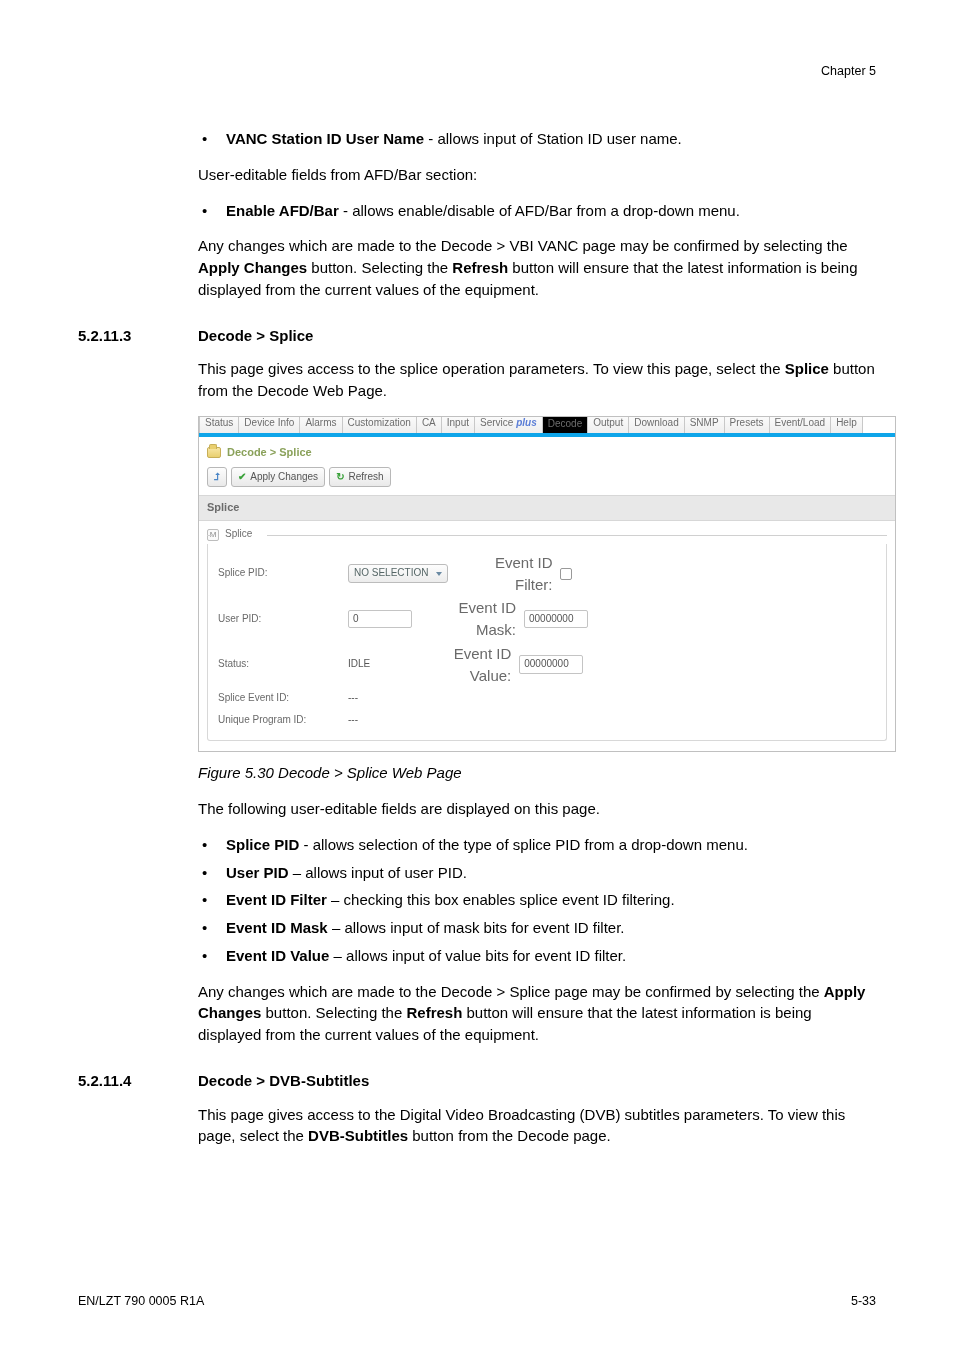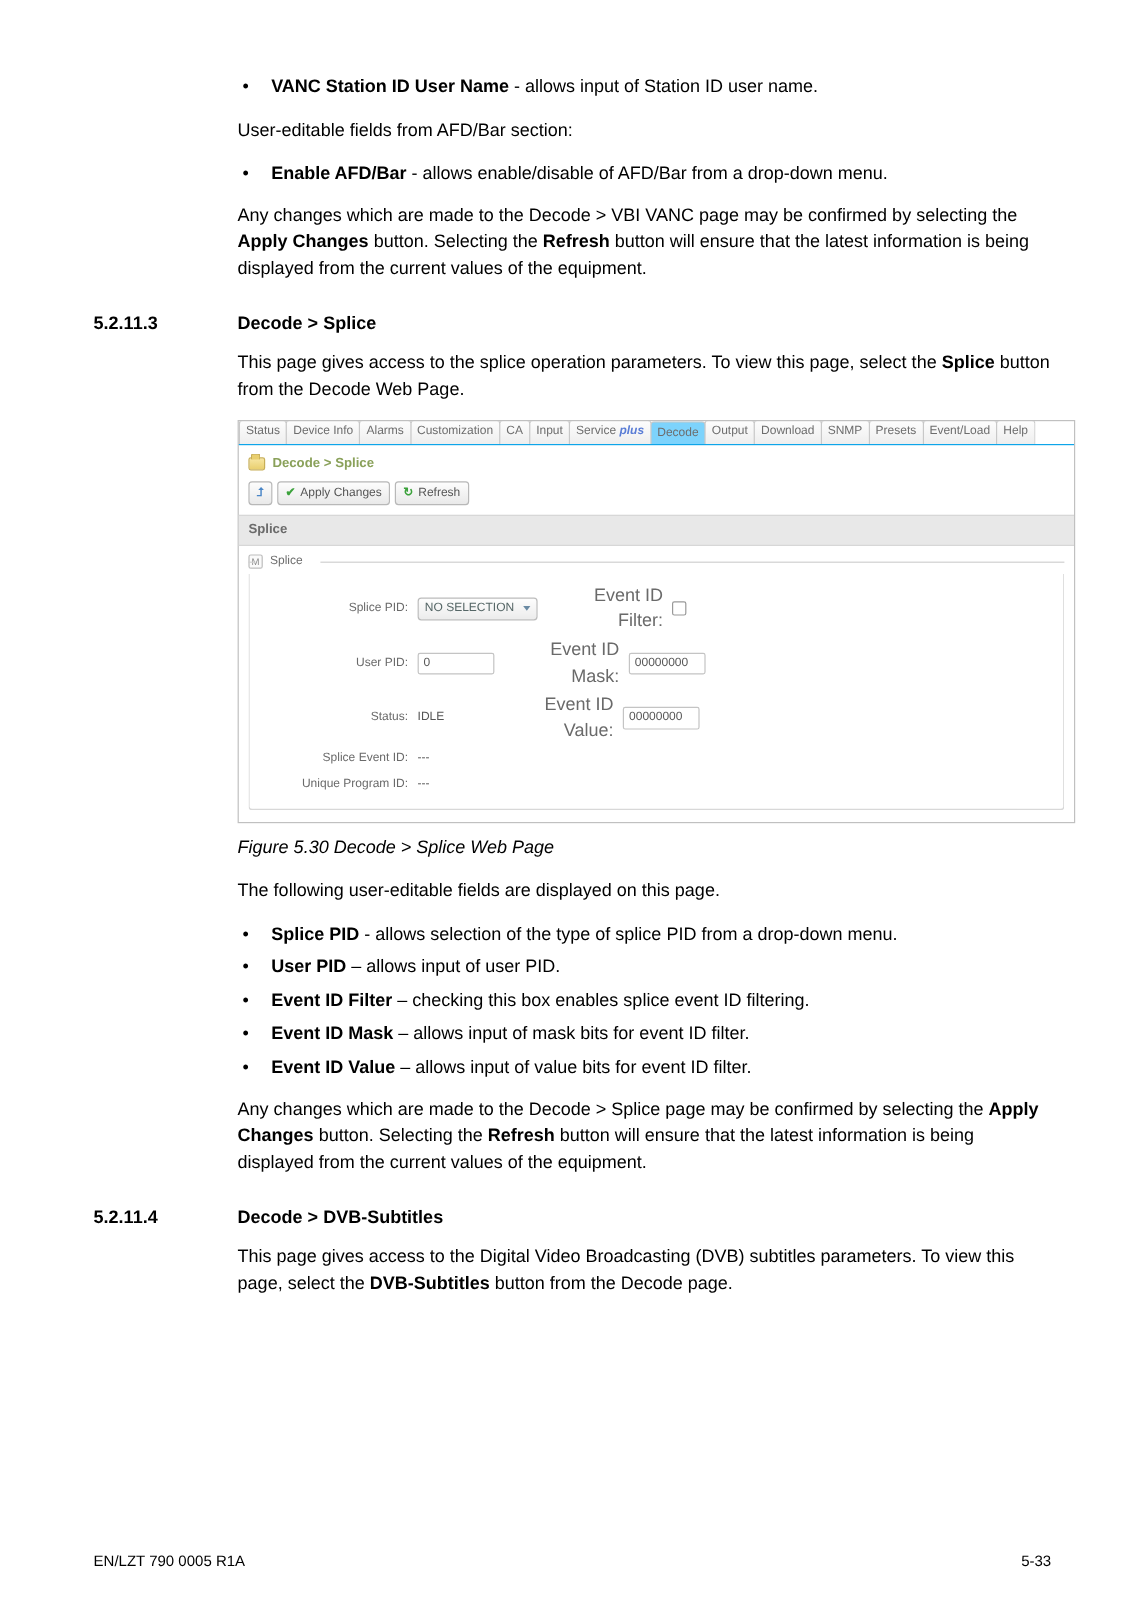--- a/index.html
+++ b/index.html
@@ -64,40 +64,40 @@
     font-family: Verdana, Arial, sans-serif;
     font-size: 10px;
     color: #555;
     background: #ffffff;
     margin-bottom: 10px;
   }
   .tabs {
     display: flex;
     align-items: flex-end;
     gap: 0;
-    border-bottom: 1px solid #0ea5e9;
+    border-bottom: 4px solid #0ea5e9;
     padding-left: 0;
     height: 20px;
     overflow: hidden;
     flex-wrap: nowrap;
     white-space: nowrap;
   }
   .tab {
     border: 1px solid #c8c8c8;
     border-bottom: none;
     border-top-left-radius: 3px;
     border-top-right-radius: 3px;
     padding: 2px 5px 2px 5px;
     margin-right: -1px;
     background: linear-gradient(#fdfdfd, #eeeeee);
     color: #6d6d6d;
     flex: 0 0 auto;
   }
   .tab .plus { color: #5a7dd6; font-style: italic; font-weight: bold; }
-  .tab.active { background: #7dd3fc; position: relative; top: 1px; font-weight: normal; }
+  .tab.active { background: #000000; position: relative; top: 1px; font-weight: normal; }
   .breadcrumb {
     display: flex;
     align-items: center;
     gap: 6px;
     padding: 8px 8px 6px 8px;
     color: #8aa15a;
     font-weight: bold;
     font-size: 11px;
   }
   .folder-icon {
@@ -167,21 +167,21 @@
   }
   .row {
     display: flex;
     align-items: center;
     min-height: 20px;
     margin: 2px 0;
     gap: 8px;
   }
   .lab {
     width: 122px;
-    text-align: right;
+    text-align: left;
     color: #6a6a6a;
     font-size: 10px;
   }
   .val {
     color: #555;
     font-size: 10px;
   }
   .dd {
     display:inline-flex; align-items:center; gap:8px;
     border:1px solid #bcbcbc; border-radius:3px; padding:1px 5px;
@@ -217,20 +217,21 @@
     display: flex;
     justify-content: space-between;
     font-size: 12.5px;
     color: #000;
   }
 </style>
 </head>
 <body>
 
 <div class="page">
+  <div class="chapter">Chapter 5</div>
 
   <div class="body">
     <ul class="bullets">
       <li>
         <b>VANC Station ID User Name</b><span> - allows input of Station ID user name.</span>
       </li>
     </ul>
     <p class="para">User-editable fields from AFD/Bar section:</p>
     <ul class="bullets">
       <li>

